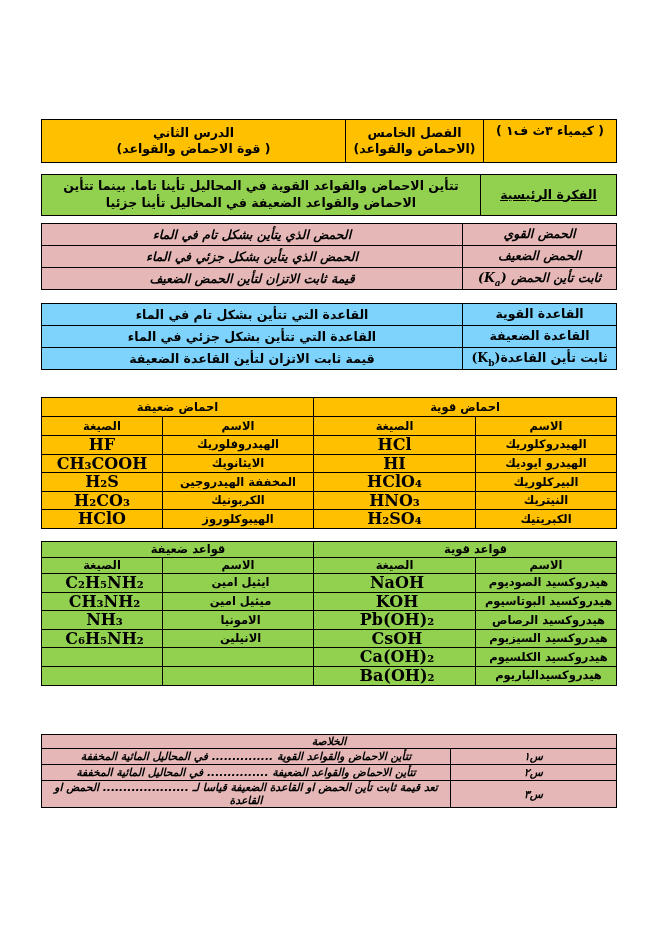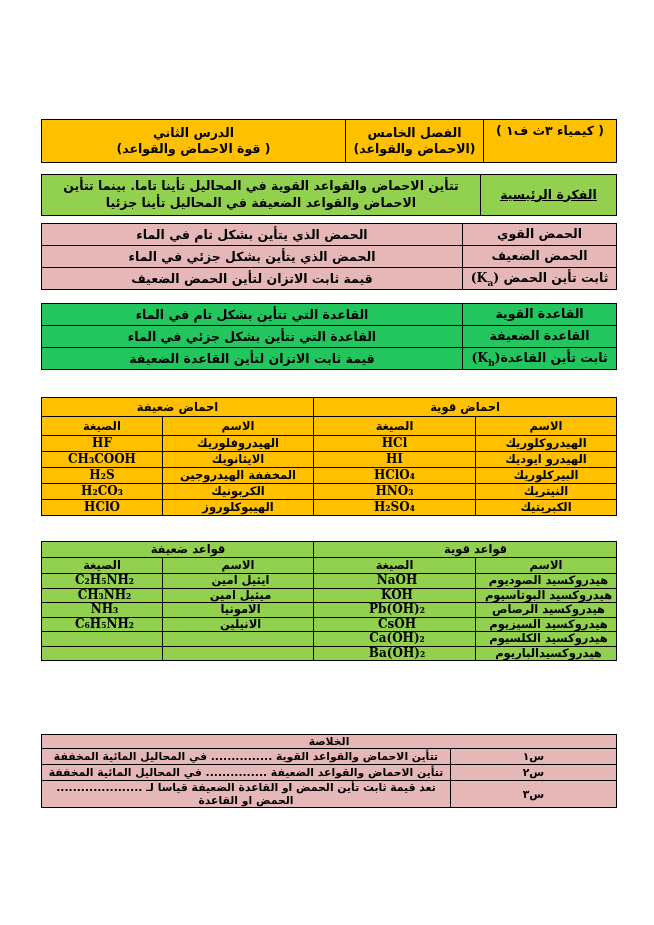--- a/index.html
+++ b/index.html
@@ -22,22 +22,22 @@
     text-align:center;
     vertical-align:middle;
     padding:0 3px;
     font-weight:bold;
     color:#000;
     overflow:hidden;
   }
   
   .fill-orange td{background:#FFC000;}
   .fill-green td{background:#92D050;}
-  .fill-pink td{background:#E5B8B7;}
-  .fill-blue td{background:#22c55e;}
+  .fill-pink td{background:#E5B8B7;font-style:italic;}
+  .fill-blue td{background:#7dd3fc;}
 
   
   .header-tbl{top:119px;left:41px;width:575px;font-size:12.5px;line-height:1.3;}
   .header-tbl td{height:39px;}
   .header-tbl .course-cell{vertical-align:top;padding-top:3px;}
 
   
   .idea-tbl{top:174px;left:41px;width:575px;font-size:12.5px;line-height:1.35;padding-left:32px;}
   .idea-tbl td{height:40px;}
   .idea-label{text-decoration:underline;}
@@ -56,21 +56,21 @@
   .acids-tbl .title-row td{height:18px;}
   .acids-tbl .sub-row td{height:18px;}
   .acids-tbl .data-row td{height:15px;}
   .bases-tbl{top:541px;}
   .bases-tbl .title-row td{height:15px;padding-left:24px;}
   .bases-tbl .sub-row td{height:15px;}
   .bases-tbl .data-row td{height:13.5px;padding-left:8px;}
   .formula{
     direction:ltr;unicode-bidi:isolate;
     font-family:"DejaVu Serif","DejaVu Sans",serif;
-    font-size:12px;
+    font-size:16px;
   }
 
   
   .summary-tbl{top:734px;left:41px;width:575px;font-size:10.8px;}
   .summary-tbl .title-row td{height:13px;}
   .summary-tbl .data-row td{height:15px;}
 </style>
 </head>
 <body>
 

